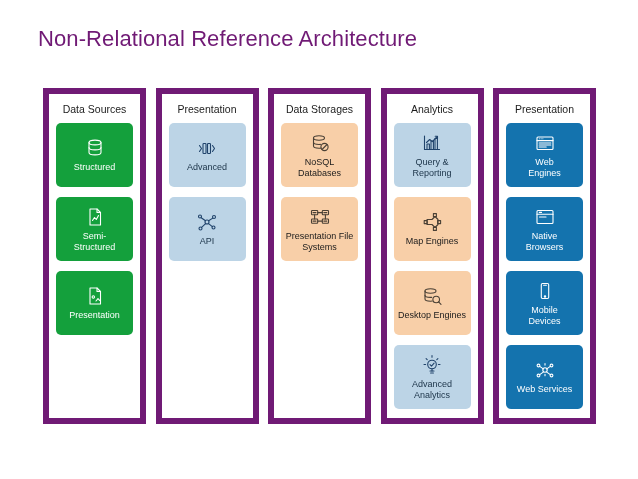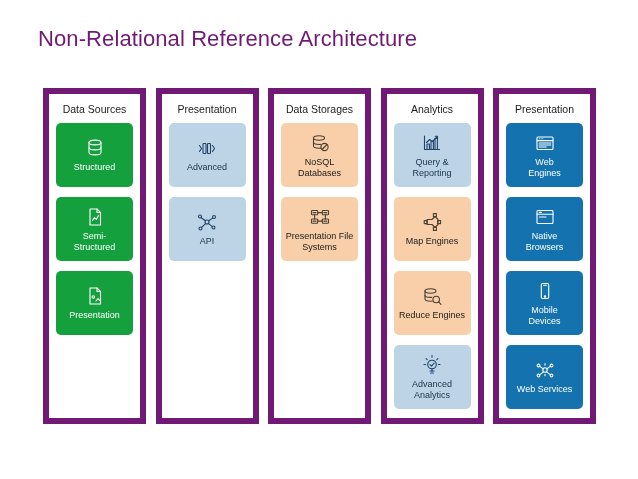--- a/index.html
+++ b/index.html
@@ -232,21 +232,21 @@
       <div class="card peach">
         <div class="card-icon">
           <svg width="24" height="22" viewBox="0 0 24 22">
             <ellipse cx="10.5" cy="6" rx="5.5" ry="2.2" fill="none" stroke="#4a4035" stroke-width="1.1" stroke-linecap="round" stroke-linejoin="round"></ellipse>
             <path d="M5 6v8c0 1.2 2.5 2.2 5.5 2.2 0.6 0 1.2-.04 1.7-.12" fill="none" stroke="#4a4035" stroke-width="1.1" stroke-linecap="round" stroke-linejoin="round"></path>
             <path d="M5 10.2c0 1.2 2.5 2.2 5.5 2.2 0.4 0 0.8-.02 1.2-.06" fill="none" stroke="#4a4035" stroke-width="1.1" stroke-linecap="round" stroke-linejoin="round"></path>
             <circle cx="16.2" cy="14.5" r="3.3" fill="none" stroke="#4a4035" stroke-width="1.1" stroke-linecap="round" stroke-linejoin="round"></circle>
             <path d="M18.6 16.9l2.4 2.4" fill="none" stroke="#4a4035" stroke-width="1.1" stroke-linecap="round" stroke-linejoin="round"></path>
           </svg>
         </div>
-        <div class="card-label">Reduce Engines</div>
+        <div class="card-label">Desktop Engines</div>
       </div>
       <div class="card lightblue">
         <div class="card-icon">
           <svg width="24" height="22" viewBox="0 0 24 22">
             <circle cx="12" cy="10.5" r="4.3" fill="none" stroke="#20436b" stroke-width="1.1" stroke-linecap="round" stroke-linejoin="round"></circle>
             <path d="M10 17h4M10.6 19h2.8" fill="none" stroke="#20436b" stroke-width="1.1" stroke-linecap="round" stroke-linejoin="round"></path>
             <path d="M12 14.8v2.2" fill="none" stroke="#20436b" stroke-width="1.1" stroke-linecap="round" stroke-linejoin="round"></path>
             <path d="M12 3.2V1.6M5.6 10.5H4M20 10.5h-1.6M7.2 5.7L6.1 4.6M16.8 5.7l1.1-1.1" fill="none" stroke="#20436b" stroke-width="1.1" stroke-linecap="round" stroke-linejoin="round"></path>
             <path d="M10 10.6l1.5 1.6 2.6-3" fill="none" stroke="#20436b" stroke-width="1.1" stroke-linecap="round" stroke-linejoin="round"></path>
           </svg>

